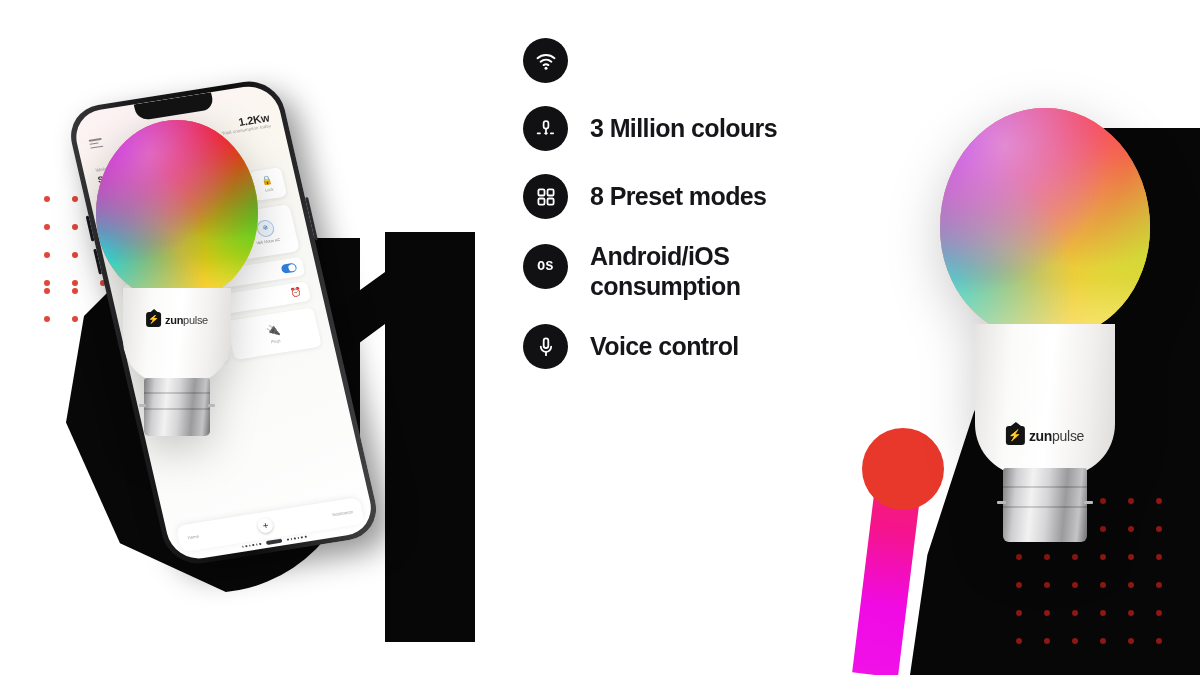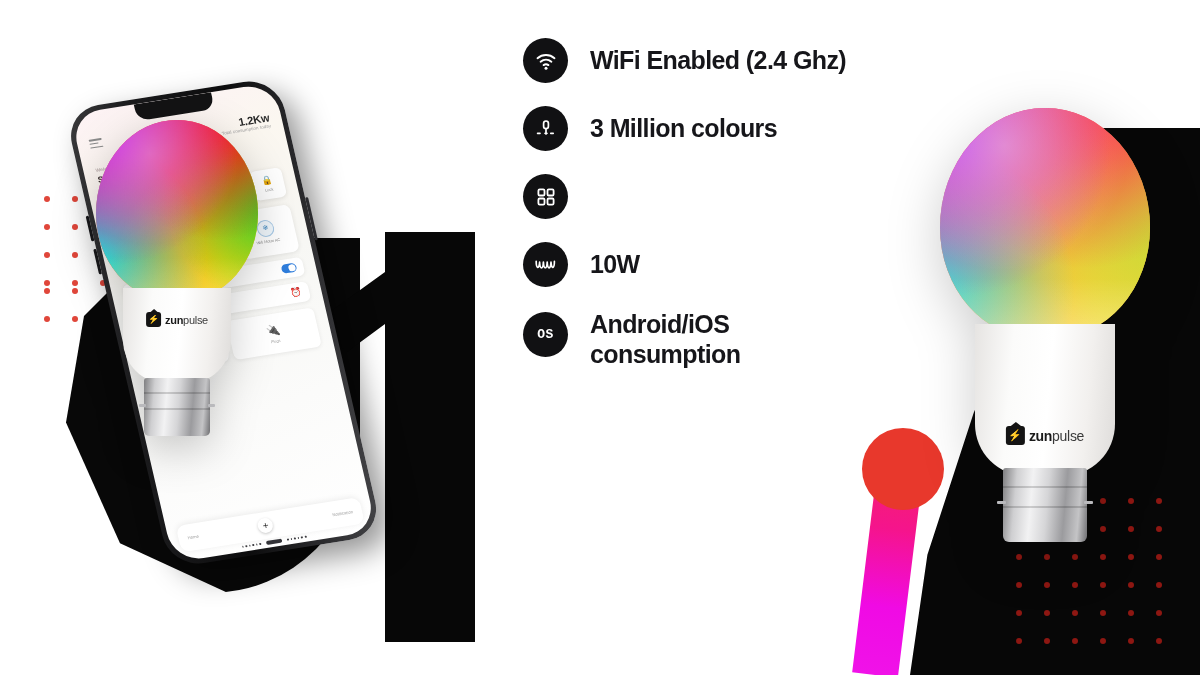--- a/index.html
+++ b/index.html
@@ -388,21 +388,20 @@
 
     <div class="feature">
       <span class="fic">
         <svg width="24" height="24" viewBox="0 0 24 24" fill="none" stroke="#fff" stroke-width="1.9" stroke-linecap="round">
           <path d="M3.5 9.2a13 13 0 0 1 17 0"></path>
           <path d="M6.6 12.7a8.6 8.6 0 0 1 10.8 0"></path>
           <path d="M9.6 16.1a4.2 4.2 0 0 1 4.8 0"></path>
           <circle cx="12" cy="19.2" r="1.5" fill="#fff" stroke="none"></circle>
         </svg>
       </span>
-      <span class="flab">WiFi Enabled (2.4 Ghz)</span>
     </div>
 
     <div class="feature">
       <span class="fic">
         <svg width="24" height="24" viewBox="0 0 24 24" fill="none" stroke="#fff" stroke-width="1.7" stroke-linecap="round">
           <rect x="9.6" y="4" width="4.8" height="7.6" rx="2.4"></rect>
           <path d="M12 11.6v3.1"></path>
           <path d="M12 14.7l-2.1 1.6 2.1 1.6 2.1-1.6z" fill="#fff" stroke="none"></path>
           <path d="M3.6 16.3h3.6M16.8 16.3h3.6" stroke-dasharray="2.4 1.8"></path>
         </svg>
@@ -412,41 +411,44 @@
 
     <div class="feature">
       <span class="fic">
         <svg width="22" height="22" viewBox="0 0 22 22" fill="none" stroke="#fff" stroke-width="1.8">
           <rect x="3.4" y="3.4" width="6.1" height="6.1" rx="1.3"></rect>
           <rect x="12.5" y="3.4" width="6.1" height="6.1" rx="1.3"></rect>
           <rect x="3.4" y="12.5" width="6.1" height="6.1" rx="1.3"></rect>
           <rect x="12.5" y="12.5" width="6.1" height="6.1" rx="1.3"></rect>
         </svg>
       </span>
-    </div>
-
-
-    <div class="feature">
-      <span class="fic">
-        <svg width="26" height="24" viewBox="0 0 26 24" fill="none" stroke="#fff" stroke-width="1.7" stroke-linecap="round" stroke-linejoin="round">
-          <path d="M3.2 8.4 C3.2 15.6 6.2 16.8 6.6 9.2 C7 16.6 10 16.8 10.4 9 C10.8 16.6 13.8 16.8 14.2 9 C14.6 16.6 17.6 16.8 18 9.2 C18.4 16.8 21.4 15.6 21.4 8.4"></path>
-        </svg>
-      </span>
-      <span class="flab">10W</span>
-    </div>
+      <span class="flab">8 Preset modes</span>
+    </div>
+
+
 
 
     <div class="feature tall">
       <span class="fic">
         <span class="os-txt">OS</span>
       </span>
       <span class="flab">Android/iOS
 consumption</span>
     </div>
 
+    <div class="feature">
+      <span class="fic">
+        <svg width="24" height="24" viewBox="0 0 24 24" fill="none" stroke="#fff" stroke-width="1.8" stroke-linecap="round">
+          <rect x="9.7" y="3.4" width="4.6" height="9.6" rx="2.3"></rect>
+          <path d="M6.8 11.6a5.2 5.2 0 0 0 10.4 0"></path>
+          <path d="M12 16.8v3.4"></path>
+        </svg>
+      </span>
+      <span class="flab">Voice control</span>
+    </div>
   </div>
 
   <div class="r-glow"></div>
   <div class="r-black"></div>
   <div class="r-stripe"></div>
   <div class="r-circle"></div>
   <div class="dots-right" id="dotsR">
       <span class="d" style="left: 0px; top: 0px; background: rgb(141, 23, 18);"></span>
       <span class="d" style="left: 28px; top: 0px; background: rgb(141, 23, 18);"></span>
       <span class="d" style="left: 56px; top: 0px; background: rgb(141, 23, 18);"></span>

